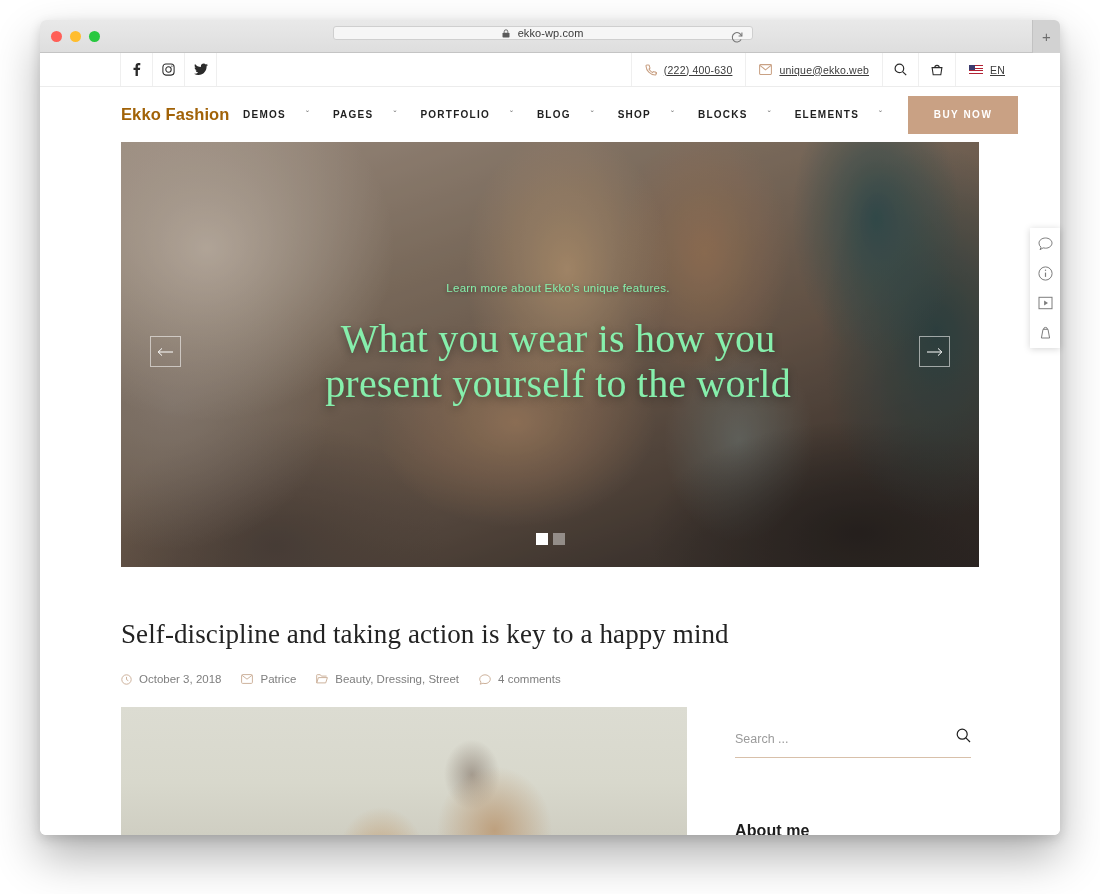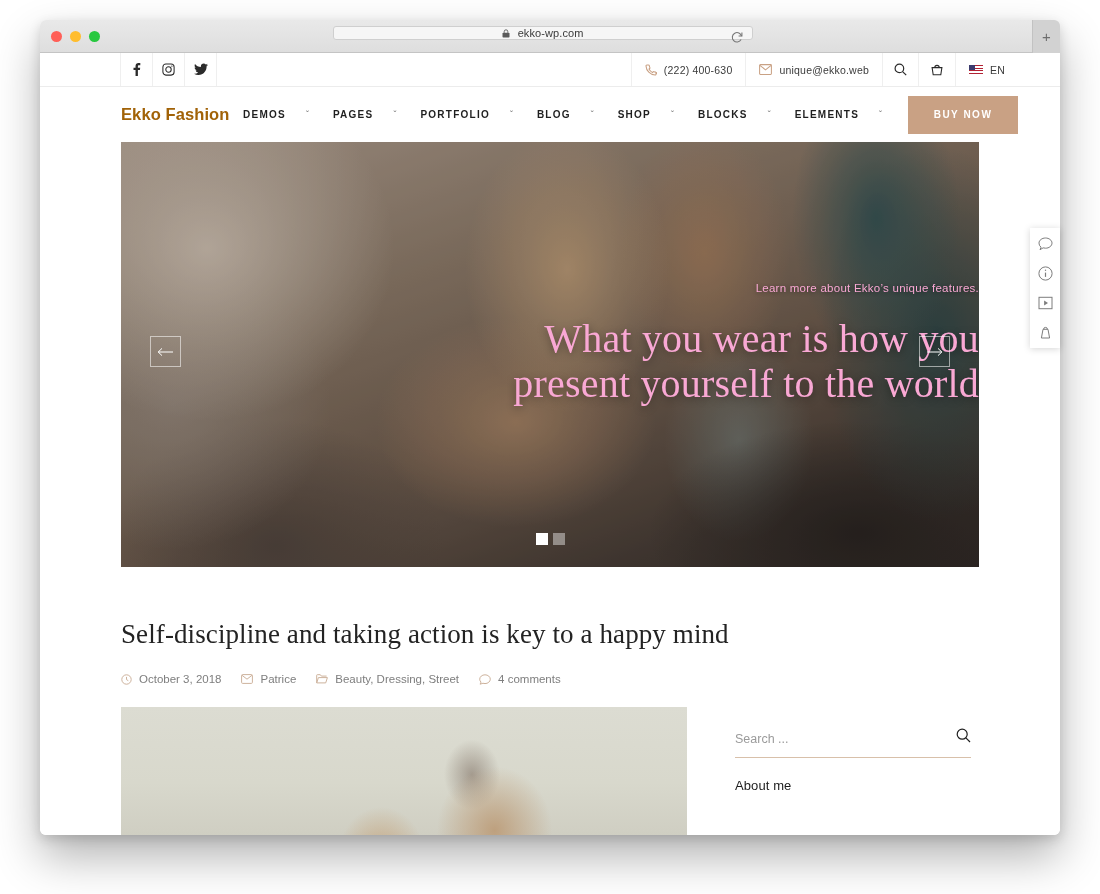--- a/index.html
+++ b/index.html
@@ -120,20 +120,21 @@
   }
   .topbar-cell {
     display: flex;
     align-items: center;
     gap: 7px;
     padding: 0 13px;
     border-left: 1px solid #efefef;
     font-size: 10.5px;
     color: #3b3b3b;
     letter-spacing: 0.2px;
+    text-decoration: underline;
   }
   .topbar-cell.icon-only { padding: 0 11px; }
   .topbar-accent { color: #c9a184; display: flex; align-items: center; }
   #flag-swatch {
     width: 14px; height: 9px;
     background:
       linear-gradient(to bottom,
         #b22234 0 14%, #ffffff 14% 28%, #b22234 28% 42%,
         #ffffff 42% 56%, #b22234 56% 70%, #ffffff 70% 85%, #b22234 85% 100%);
     position: relative;
@@ -228,22 +229,22 @@
   }
   #hero-photo::after {
     content: "";
     position: absolute; inset: 0;
     background: rgba(58,44,36,0.22);
   }
   #hero-content {
     position: absolute;
     left: 16px; right: 0;
     top: 140px;
-    text-align: right;
-    color: #f9a8d4;
+    text-align: center;
+    color: #86efac;
   }
   #hero-subtitle {
     font-size: 11.5px;
     letter-spacing: 0.25px;
     margin-bottom: 22px;
     text-shadow: 0 1px 4px rgba(0,0,0,0.45);
   }
   #hero-title {
     font-family: "Liberation Serif", "DejaVu Serif", serif;
     font-size: 40px;
@@ -327,23 +328,23 @@
     outline: none;
     background: transparent;
   }
   #search-input::placeholder { color: #9b9b9b; }
   #search-submit-icon {
     position: absolute;
     right: 0; top: -1px;
     color: #1f1f1f;
   }
   #about-me-heading {
-    margin-top: 20px;
-    font-size: 13px;
-    font-weight: normal;
+    margin-top: 64px;
+    font-size: 16px;
+    font-weight: bold;
     color: #1c1c1c;
     letter-spacing: 0.1px;
   }
 
   
   #side-toolbar {
     position: absolute;
     left: 1030px;
     top: 228px;
     width: 30px;

